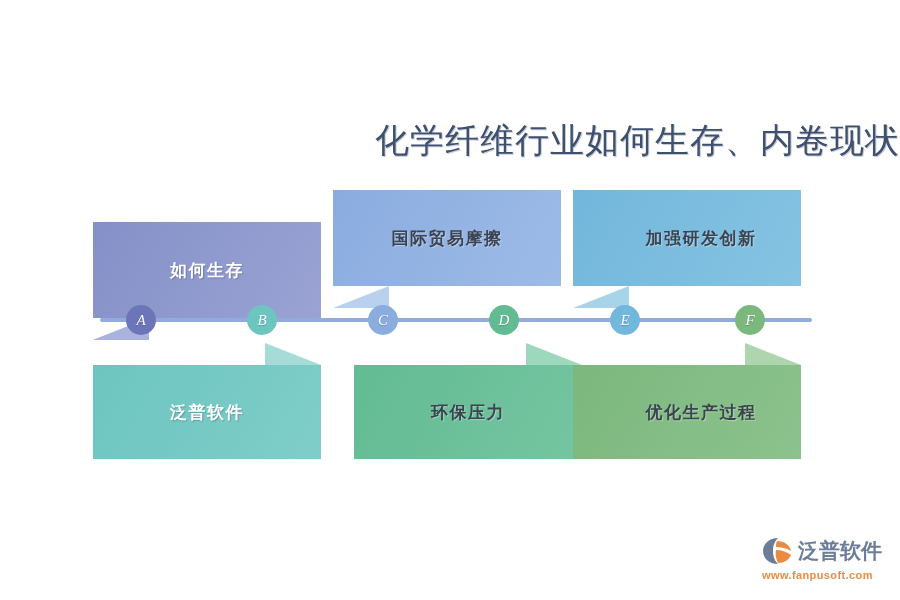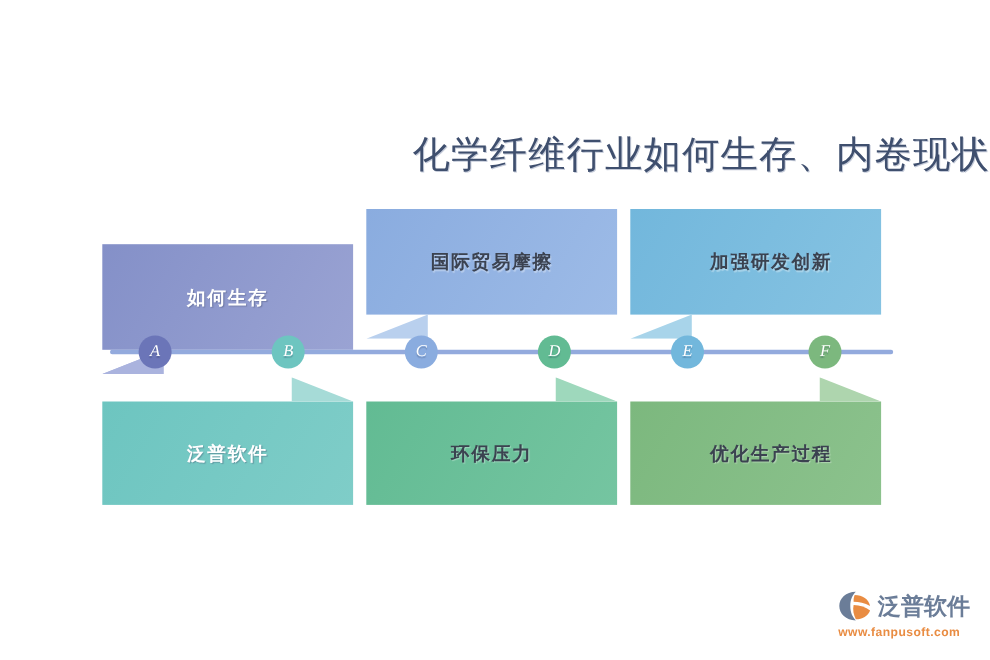--- a/index.html
+++ b/index.html
@@ -209,21 +209,21 @@
 
   <div class="card bottom-card col1" style="background: linear-gradient(120deg, rgb(109, 197, 192) 0%, rgb(127, 205, 200) 100%);">
     <div class="tail tail-bottom">
       <svg width="56" height="22" viewBox="0 0 56 22">
         <polygon class="tail-shape" points="0,0 56,22 0,22" fill="#a6dbd7"></polygon>
       </svg>
     </div>
     <span class="card-label label-white">泛普软件</span>
   </div>
 
-  <div class="card bottom-card col2" style="background: linear-gradient(120deg, rgb(98, 187, 147) 0%, rgb(117, 197, 161) 100%);">
+  <div class="card bottom-card col2" style="background: linear-gradient(120deg, rgb(98, 187, 147) 0%, rgb(117, 197, 161) 100%); margin-left: 21px;">
     <div class="tail tail-bottom">
       <svg width="56" height="22" viewBox="0 0 56 22">
         <polygon class="tail-shape" points="0,0 56,22 0,22" fill="#9ed8bc"></polygon>
       </svg>
     </div>
     <span class="card-label label-dark">环保压力</span>
   </div>
 
   <div class="card bottom-card col3" style="background: linear-gradient(120deg, rgb(124, 184, 126) 0%, rgb(140, 194, 141) 100%);">
     <div class="tail tail-bottom">

